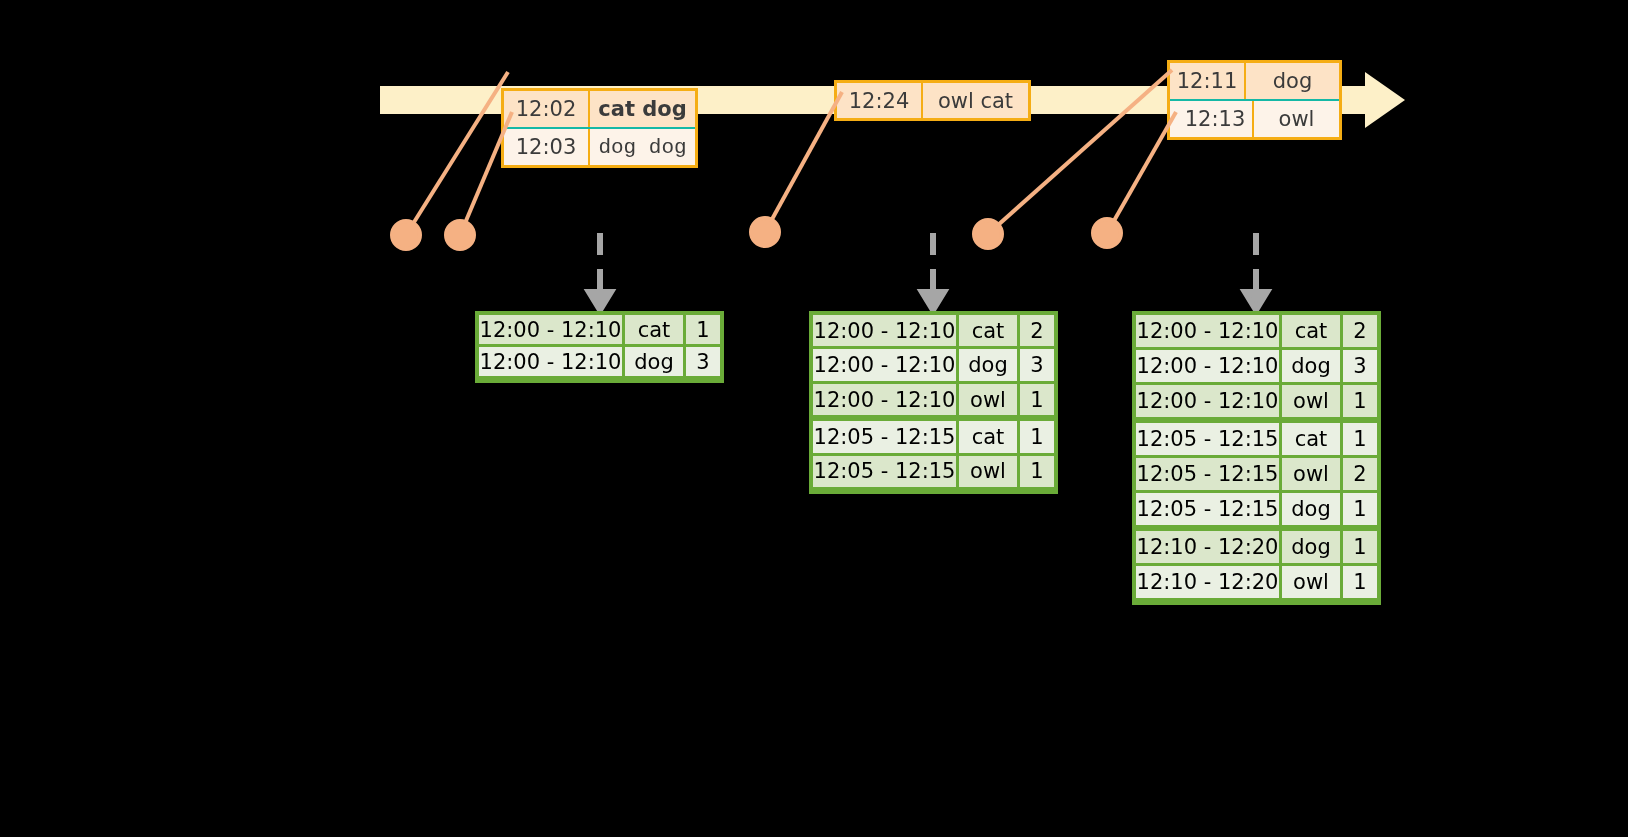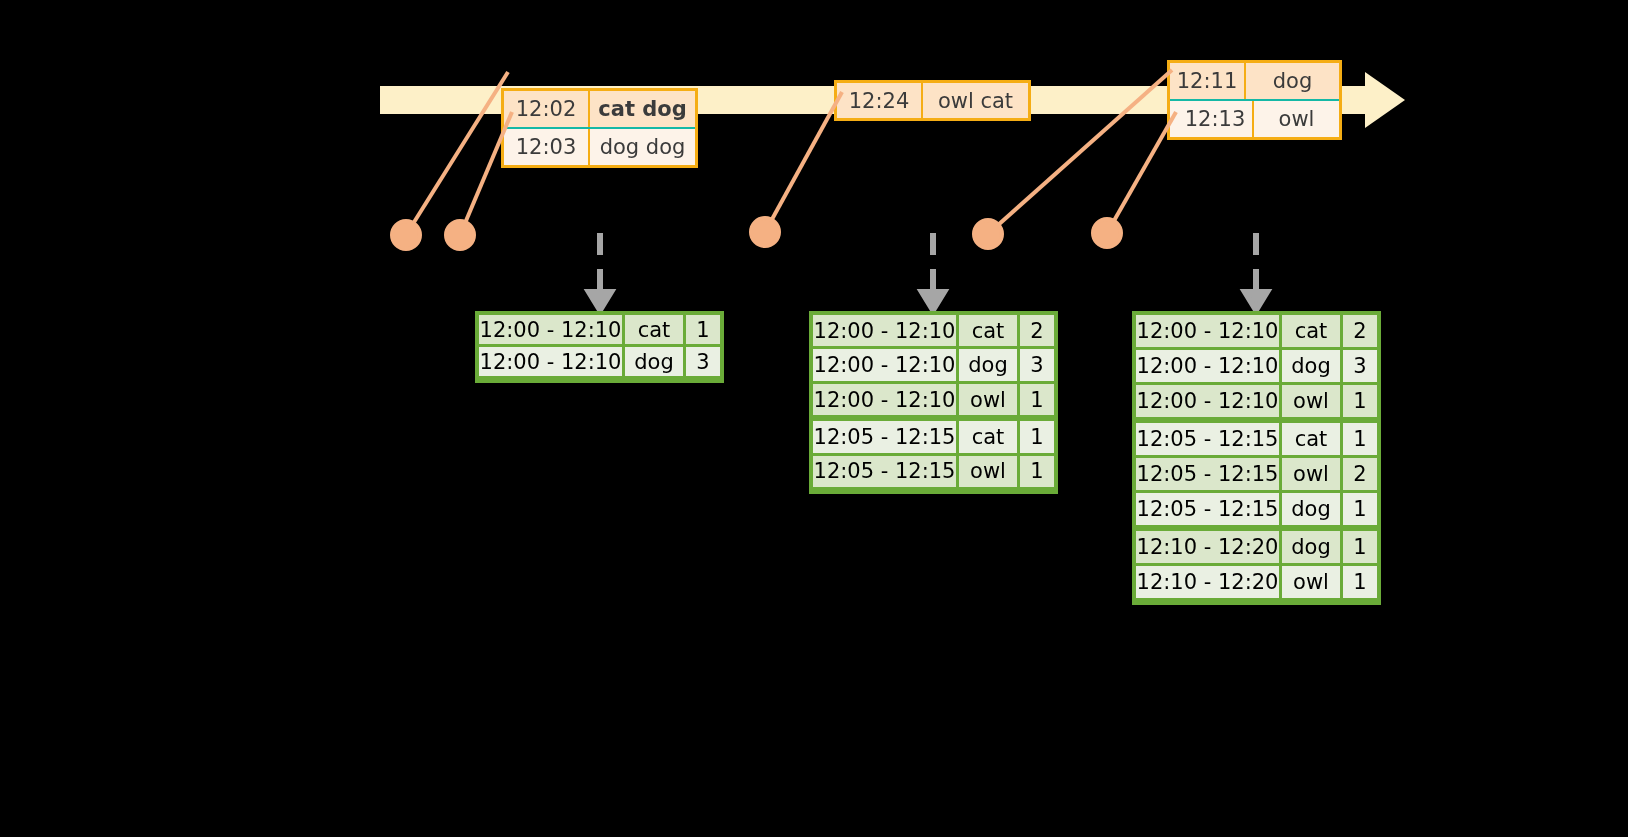--- a/index.html
+++ b/index.html
@@ -48,21 +48,21 @@
   <div class="timeline-bar" style="left:380px;top:86px;width:1000px;height:28px;"></div>
   <div class="timeline-head" style="left:1365px;top:72px;"></div>
 
   <div class="evt" style="left:501px;top:60px;width:197px;height:80px;margin-top:28px;">
     <div class="evt-row dark">
       <div class="c time" style="width:84px;">12:02</div>
       <div class="c" style="flex:1;font-weight:bold;">cat dog</div>
     </div>
     <div class="evt-row light">
       <div class="c time" style="width:84px;">12:03</div>
-      <div class="c" style="flex:1;">dog dog</div>
+      <div class="c" style="flex:1;font-family:Liberation Mono, monospace;">dog dog</div>
     </div>
   </div>
 
   <div class="evt" style="left:834px;top:80px;width:197px;height:41px;">
     <div class="evt-row dark">
       <div class="c time" style="width:84px;">12:24</div>
       <div class="c" style="flex:1;">owl cat</div>
     </div>
   </div>
 

